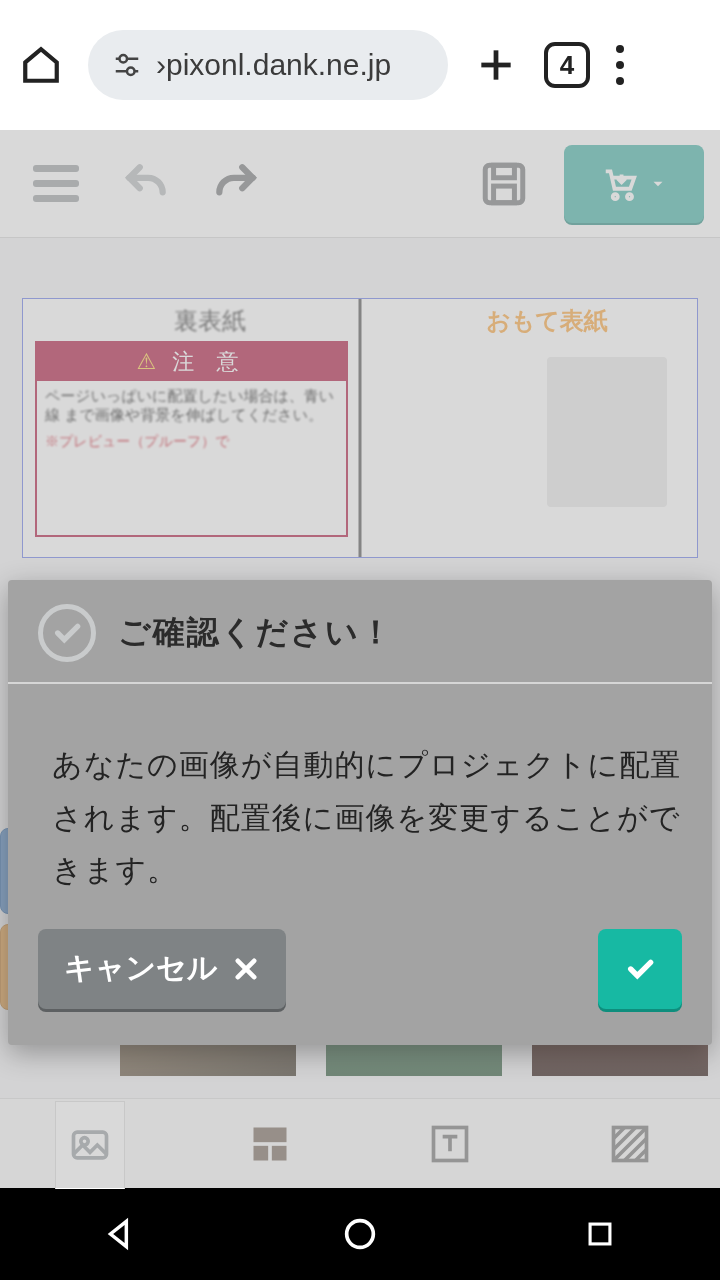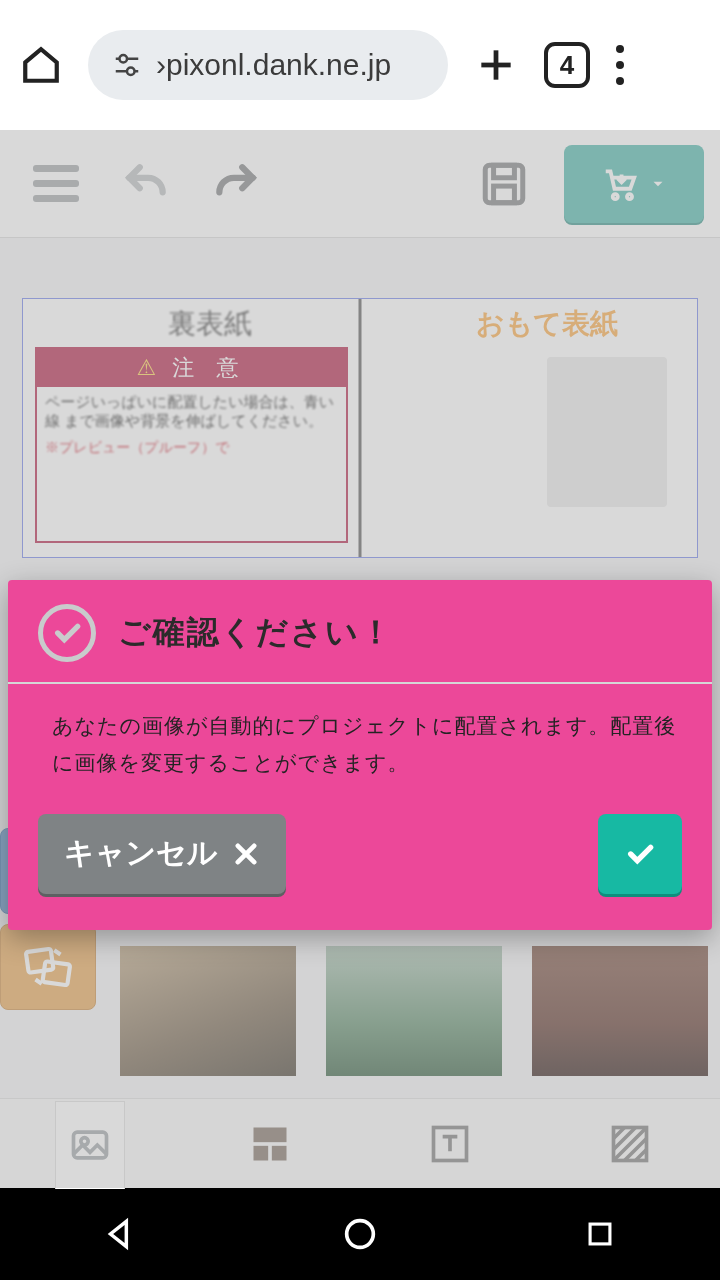--- a/index.html
+++ b/index.html
@@ -29,21 +29,21 @@
   .save-btn { margin-right:10px; }
   .cart-btn { background:#47b4a8; border-radius:8px; width:140px; height:78px; display:flex; align-items:center; justify-content:center; gap:10px; box-shadow:0 2px 0 #2e8f84; }
 
   
   .canvas { margin-top:60px; padding: 0 22px; }
   .spread { border:1px solid #6a7ce8; height:260px; position:relative; background:#fff; }
   .spread .middle { position:absolute; left:50%; top:0; bottom:0; width:3px; background:#555; transform:translateX(-50%);}
   .spread .page-left, .spread .page-right { position:absolute; top:0; bottom:0; }
   .spread .page-left { left:0; right:50%; }
   .spread .page-right { left:50%; right:0; }
-  .page-title { text-align:center; font-size:28px; color:#333; padding-top:6px;padding-left:37px;}
+  .page-title { text-align:center; font-size:24px; color:#333; padding-top:6px;padding-left:37px;}
   .page-title.left { color:#444; filter:blur(1px);}
   .page-title.right { color:#fba63f; font-weight:600; filter:blur(0.5px);}
   .warning-box { margin:4px 12px 0 12px; height:196px; border:2px solid #b11a43; }
   .warning-head { background:#b11a43; color:#fff; text-align:center; font-size:22px; letter-spacing:8px; padding:4px 0; }
   .warning-head::before { content:"⚠"; color:#ffd24a; margin-right:8px;}
   .warn-body { color:#222; font-size:15px; padding:6px 8px; filter:blur(1px);}
   .warn-red { color:#c23; font-size:14px; padding:2px 8px; filter:blur(1px);}
   .thumb-placeholder { position:absolute; right:30px; bottom:50px; width:120px; height:150px; background:#e8e8e8; border-radius:4px;}
 
   
@@ -56,25 +56,25 @@
   .thumb { width:176px; height:130px; background:#777; flex:0 0 auto; background-size:cover; background-position:center; }
   .thumb.t1 { background: linear-gradient(160deg,#b9a07c,#6f5d46 60%,#3f372a);}
   .thumb.t2 { background: linear-gradient(180deg,#a8c1b0 0%,#5b8a68 60%,#2f5a3b 100%);}
   .thumb.t3 { background: linear-gradient(180deg,#7a4d3d 0%,#5a2f24 60%,#2a1410 100%);}
   .tool-tabs { position:absolute; left:0; right:0; bottom:0; height:90px; background:#f9f9f8; display:flex; align-items:center; justify-content:space-around; border-top:1px solid #ddd;}
   .tool-tab { width:70px; height:62px; display:flex; align-items:center; justify-content:center; }
   .tool-tab.active { background:#fff; border:1px solid #ddd; border-bottom:none; height:88px; margin-bottom:-2px;}
   .tool-tab svg { width:44px; height:44px; }
 
   
-  .modal { position:absolute; left:8px; right:8px; top:450px; background:#ec4899; border-radius:4px; box-shadow:0 8px 28px rgba(0,0,0,.3); z-index:10; padding:0 0 36px 0;}
+  .modal { position:absolute; left:8px; right:8px; top:450px; background:#a3a3a3; border-radius:4px; box-shadow:0 8px 28px rgba(0,0,0,.3); z-index:10; padding:0 0 36px 0;}
   .modal-head { display:flex; align-items:center; gap:22px; padding:24px 30px 20px 30px; border-bottom:2px solid #d6d6d6;}
   .check-circle { width:58px; height:58px; border:5px solid #c9cbcc; border-radius:50%; display:flex; align-items:center; justify-content:center;}
   .modal-title { font-size:32px; font-weight:700; color:#2b2b2b; letter-spacing:2px;}
-  .modal-body { padding:24px 24px 10px 44px; font-size:21px; line-height:1.75; color:#232323; letter-spacing:1px;}
+  .modal-body { padding:24px 24px 10px 44px; font-size:30px; line-height:1.75; color:#232323; letter-spacing:1px;margin-top:31px;}
   .modal-actions { display:flex; justify-content:space-between; padding:22px 30px 0 30px; gap:20px;}
   .m-btn { height:80px; border-radius:8px; display:flex; align-items:center; justify-content:center; gap:14px; font-size:30px; font-weight:600; color:#fff; padding:0 26px;}
   .m-btn.cancel { background:#7f8385; box-shadow:0 3px 0 #5d6062;}
   .m-btn.ok { background:#17b9a3; box-shadow:0 3px 0 #0e8e7d;}
 
   
   .android-nav { height:92px; background:#000; display:flex; align-items:center; justify-content:space-around;}
   .android-nav .nav-ic { width:48px; height:48px; display:flex; align-items:center; justify-content:center;}
 </style>
 </head>

